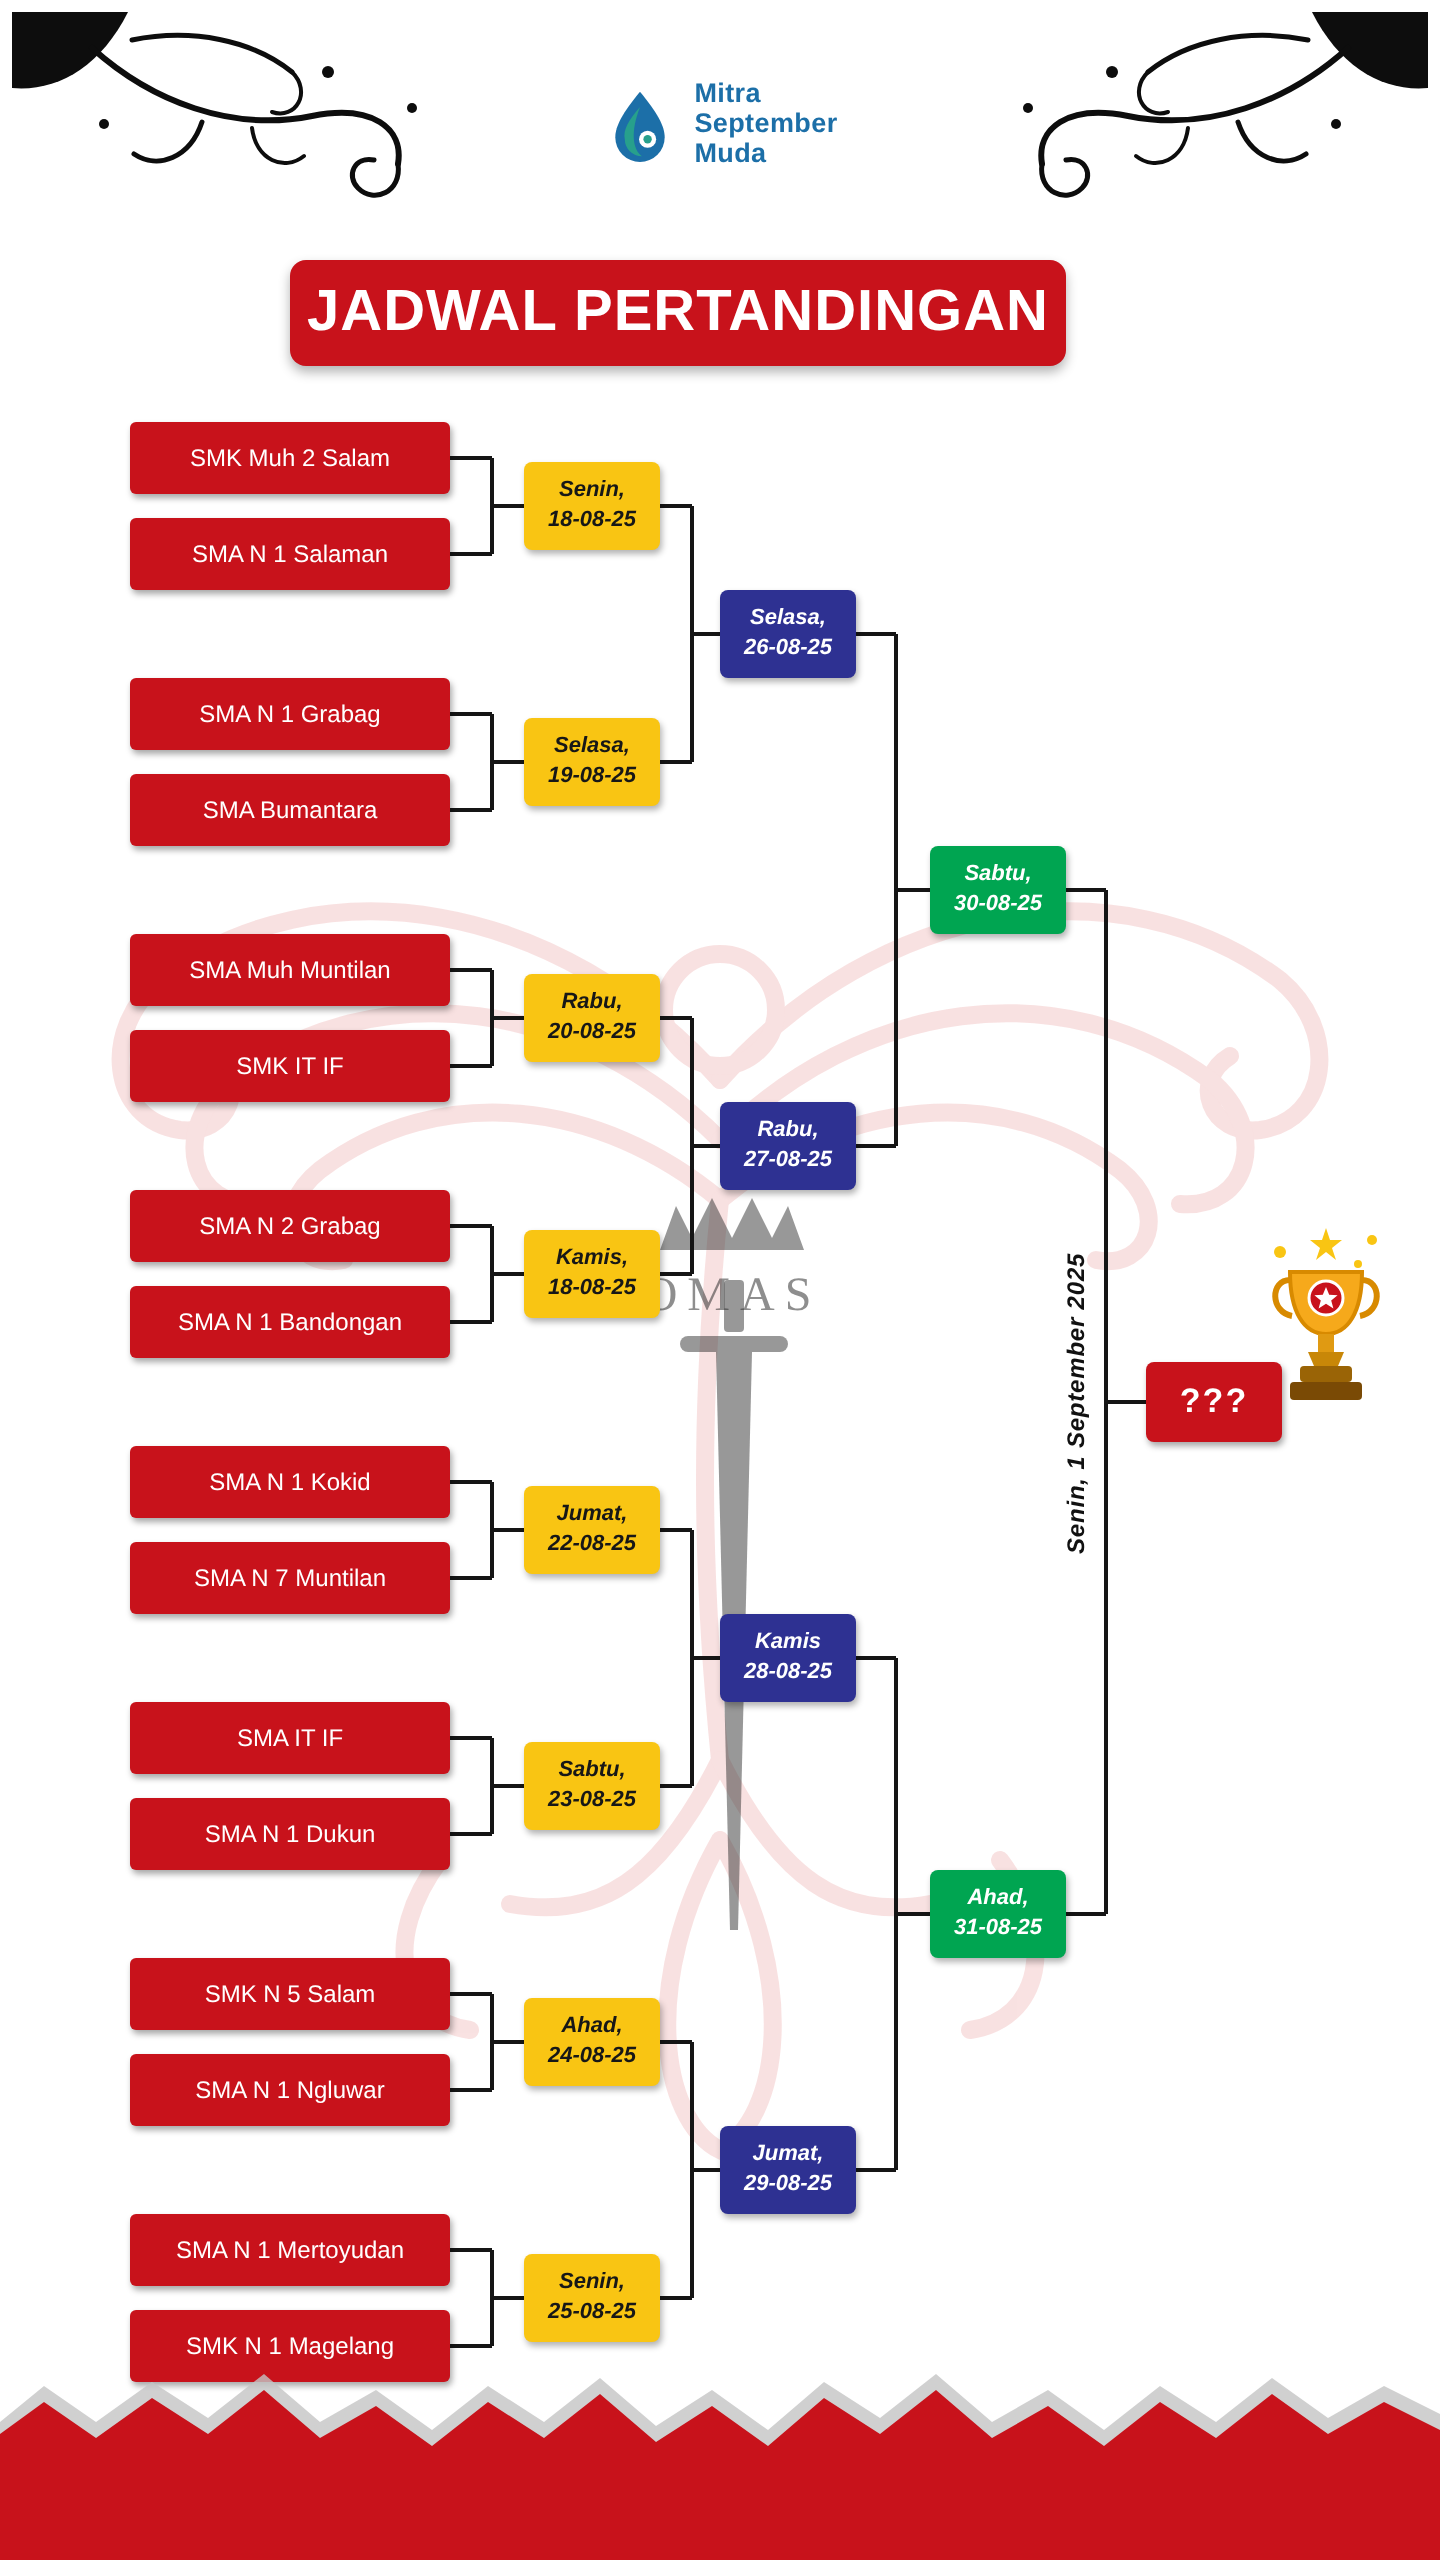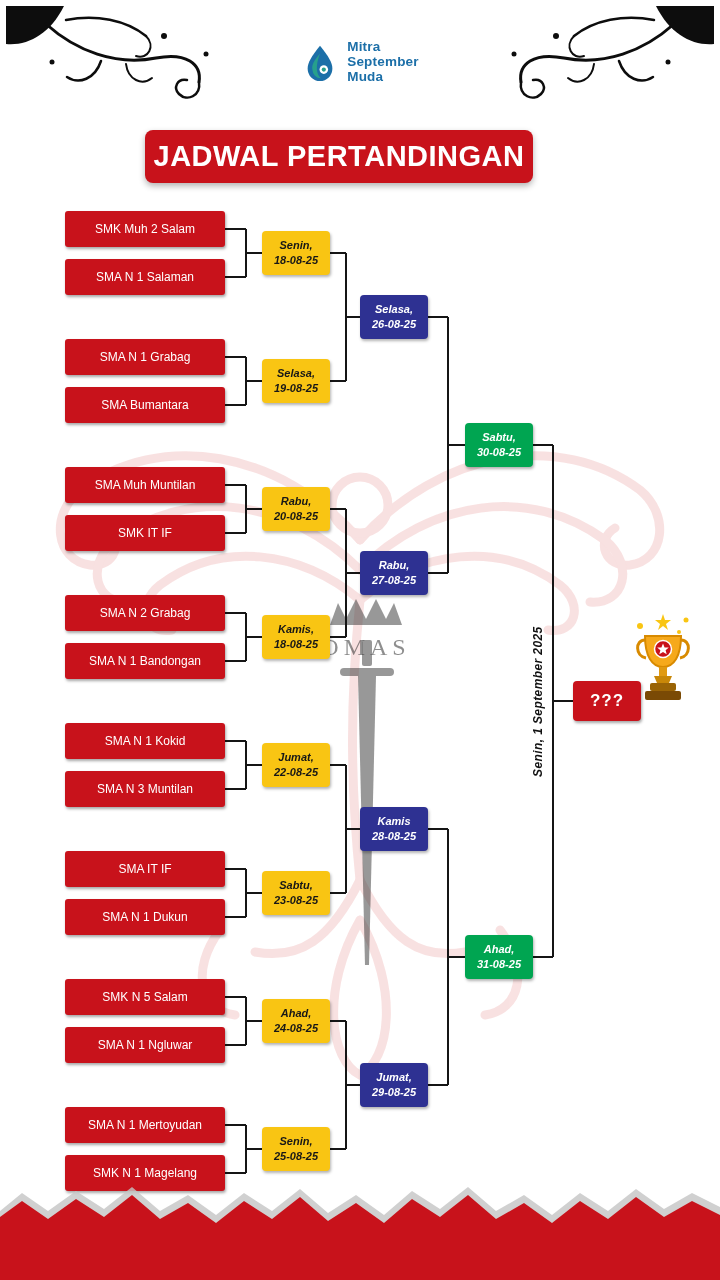--- a/index.html
+++ b/index.html
@@ -138,21 +138,21 @@
 
   <div class="team-box" style="top:211px">SMK Muh 2 Salam</div>
   <div class="team-box" style="top:259px">SMA N 1 Salaman</div>
   <div class="team-box" style="top:339px">SMA N 1 Grabag</div>
   <div class="team-box" style="top:387px">SMA Bumantara</div>
   <div class="team-box" style="top:467px">SMA Muh Muntilan</div>
   <div class="team-box" style="top:515px">SMK IT IF</div>
   <div class="team-box" style="top:595px">SMA N 2 Grabag</div>
   <div class="team-box" style="top:643px">SMA N 1 Bandongan</div>
   <div class="team-box" style="top:723px">SMA N 1 Kokid</div>
-  <div class="team-box" style="top:771px">SMA N 3 Muntilan</div>
+  <div class="team-box" style="top:771px">SMA N 7 Muntilan</div>
   <div class="team-box" style="top:851px">SMA IT IF</div>
   <div class="team-box" style="top:899px">SMA N 1 Dukun</div>
   <div class="team-box" style="top:979px">SMK N 5 Salam</div>
   <div class="team-box" style="top:1027px">SMA N 1 Ngluwar</div>
   <div class="team-box" style="top:1107px">SMA N 1 Mertoyudan</div>
   <div class="team-box" style="top:1155px">SMK N 1 Magelang</div>
 
   <div class="date-box yellow" style="top:231px">
     <span>Senin,</span>
     <span>18-08-25</span>

